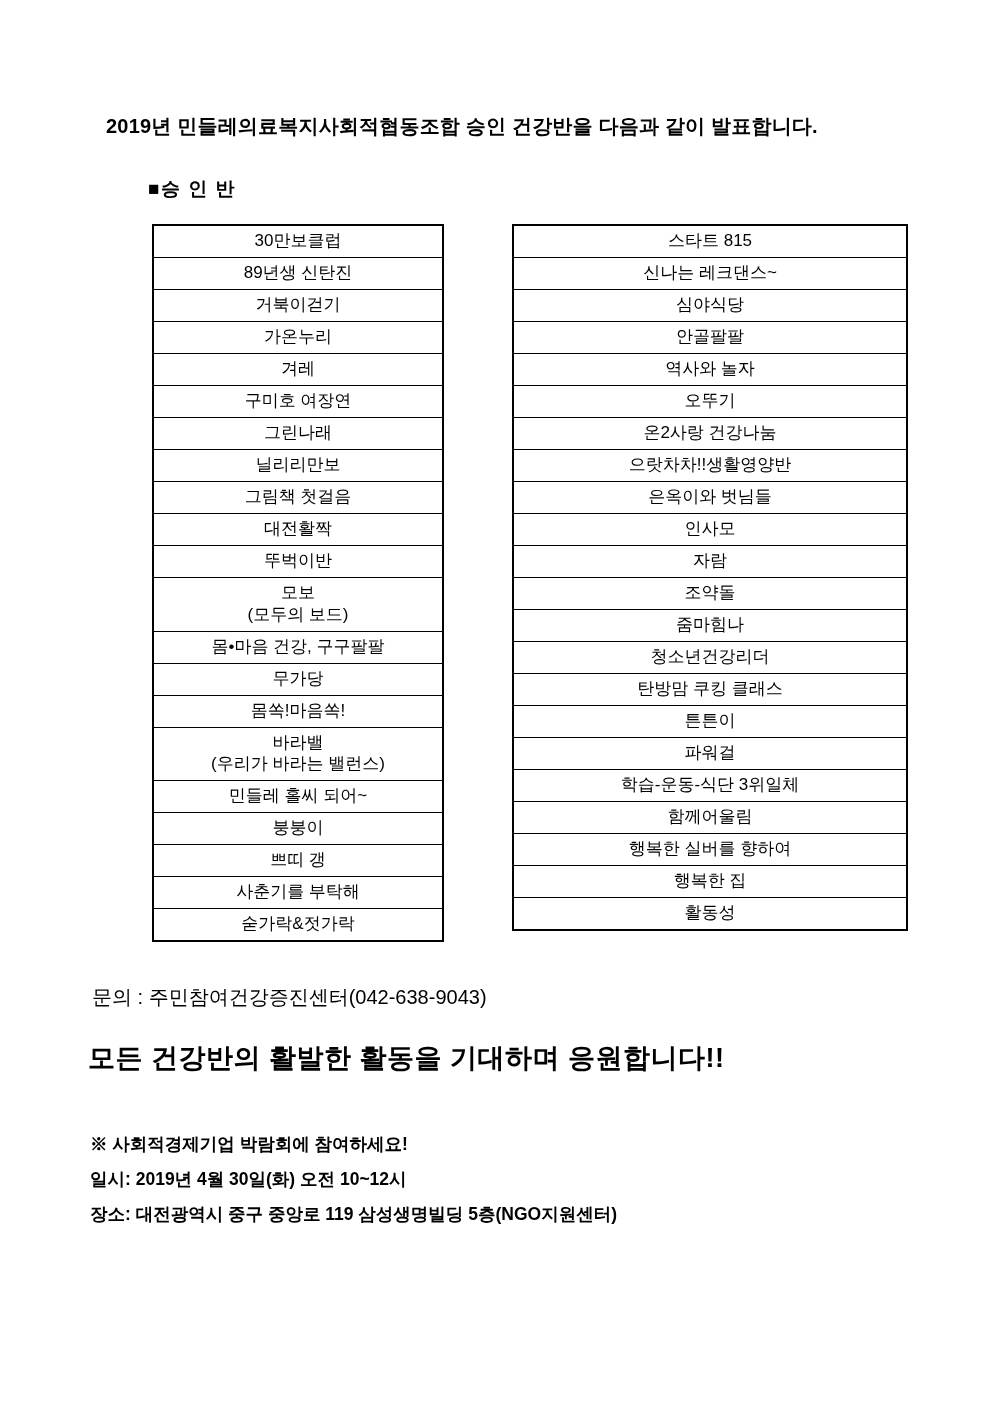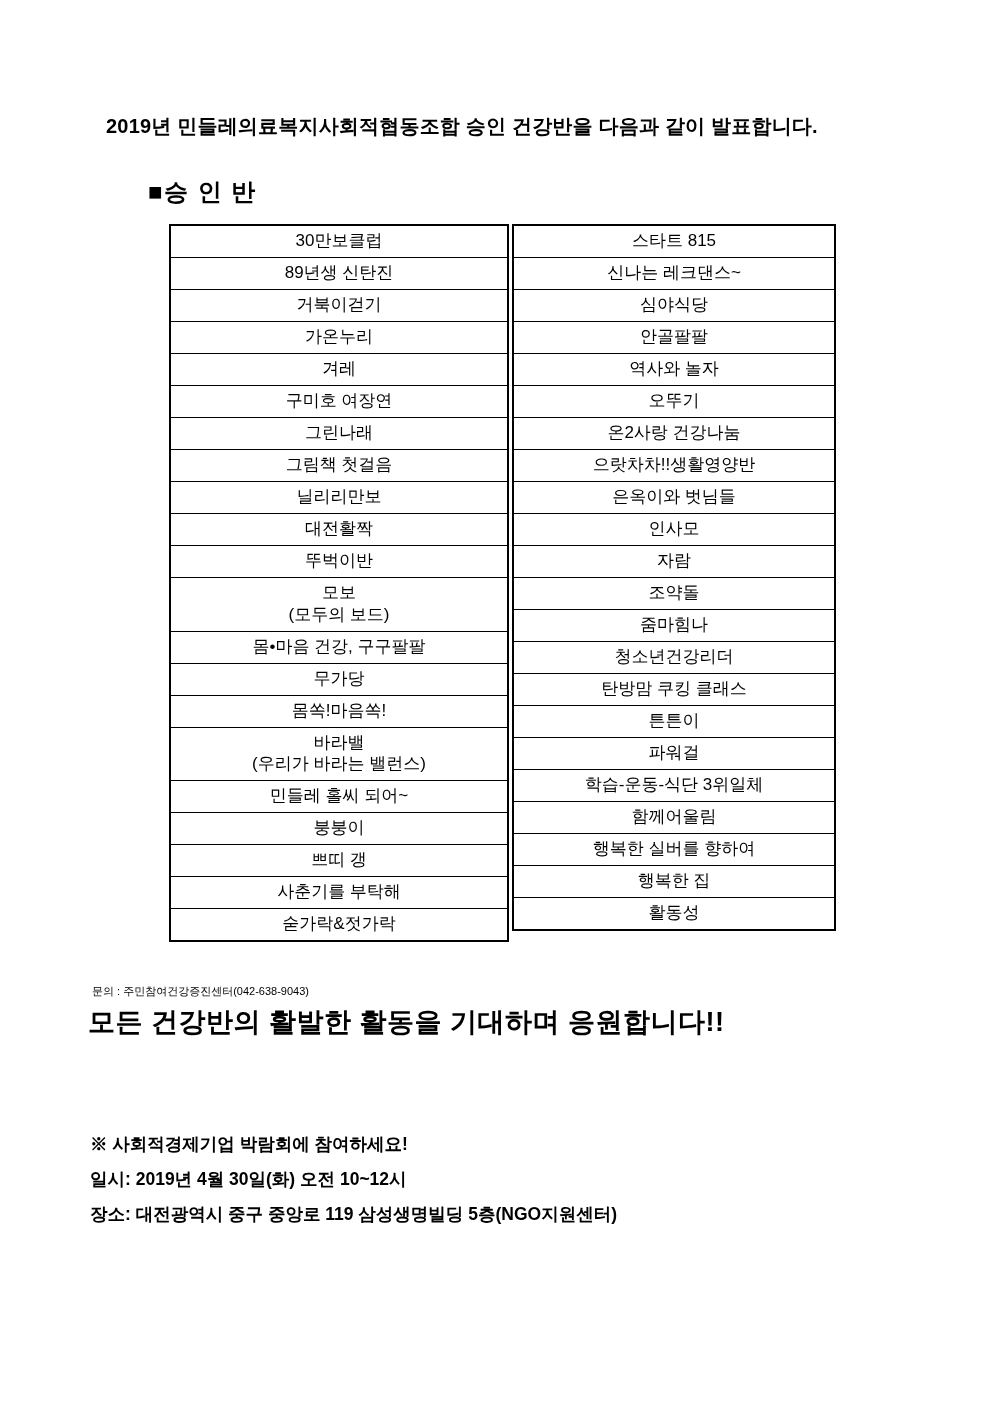--- a/index.html
+++ b/index.html
@@ -27,67 +27,67 @@
     left: 106px;
     font-size: 20px;
     font-weight: bold;
     letter-spacing: 0.2px;
     white-space: nowrap;
   }
   .section-label {
     position: absolute;
     top: 176px;
     left: 148px;
-    font-size: 24px;
+    font-size: 19px;
     font-weight: bold;
     letter-spacing: 1.5px;
     white-space: nowrap;
   }
   .tables {
     position: absolute;
     top: 224px;
     left: 152px;
     width: 700px;
   }
   .club-table {
     position: absolute;
     top: 0;
     border: 2px solid #000;
     border-collapse: collapse;
     table-layout: fixed;
   }
   .club-table.left {
-    left: 17px;
-    width: 340px;
+    left: 0;
+    width: 292px;
     padding-left: 42px;
   }
   .club-table.right {
     left: 360px;
-    width: 324px;
+    width: 396px;
   }
   .club-table td {
     border: 1px solid #000;
     text-align: center;
     font-size: 17px;
     padding: 4px 2px 5px 2px;
     line-height: 1.28;
     height: 22px;
     vertical-align: middle;
     white-space: pre-line;
   }
   .inquiry {
     position: absolute;
     top: 984px;
     left: 92px;
-    font-size: 11px;
+    font-size: 20px;
     white-space: nowrap;
   }
   .cheer {
     position: absolute;
-    top: 1004px;
+    top: 1040px;
     left: 88px;
     font-size: 27px;
     font-weight: bold;
     letter-spacing: 0.5px;
     white-space: nowrap;
   }
   .notice {
     position: absolute;
     top: 1127px;
     left: 90px;
@@ -126,24 +126,24 @@
           <tr>
             <td>겨레</td>
           </tr>
           <tr>
             <td>구미호 여장연</td>
           </tr>
           <tr>
             <td>그린나래</td>
           </tr>
           <tr>
+            <td>닐리리만보</td>
+          </tr>
+          <tr>
             <td>그림책 첫걸음</td>
-          </tr>
-          <tr>
-            <td>닐리리만보</td>
           </tr>
           <tr>
             <td>대전활짝</td>
           </tr>
           <tr>
             <td>뚜벅이반</td>
           </tr>
           <tr>
             <td>모보
 (모두의 보드)</td>

